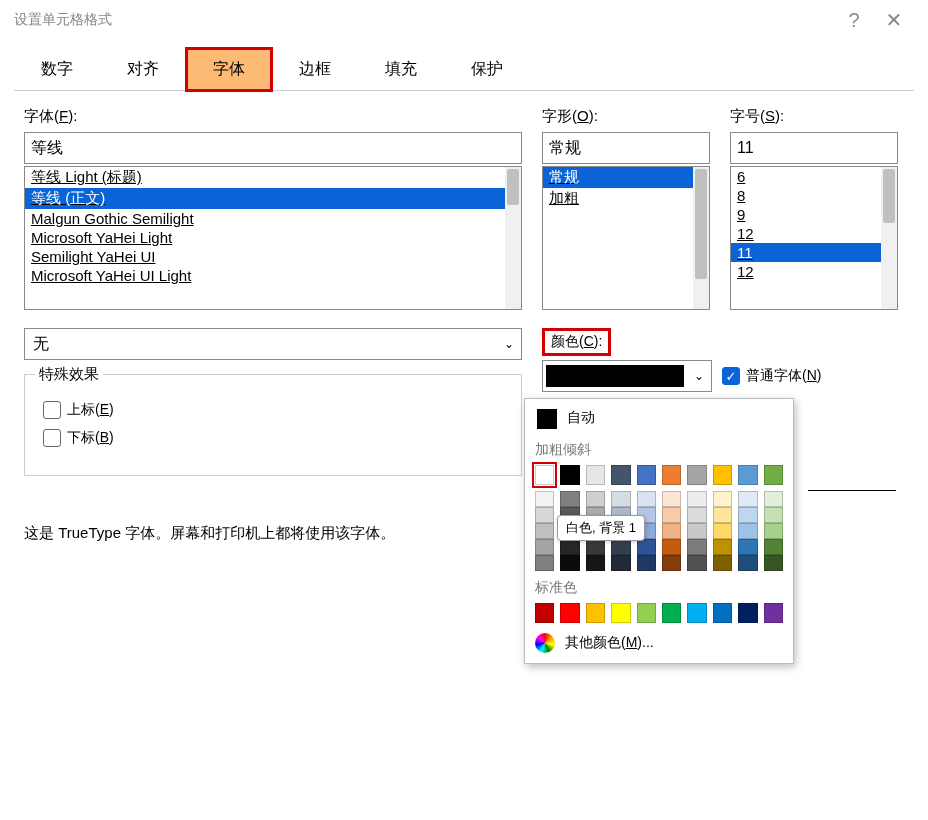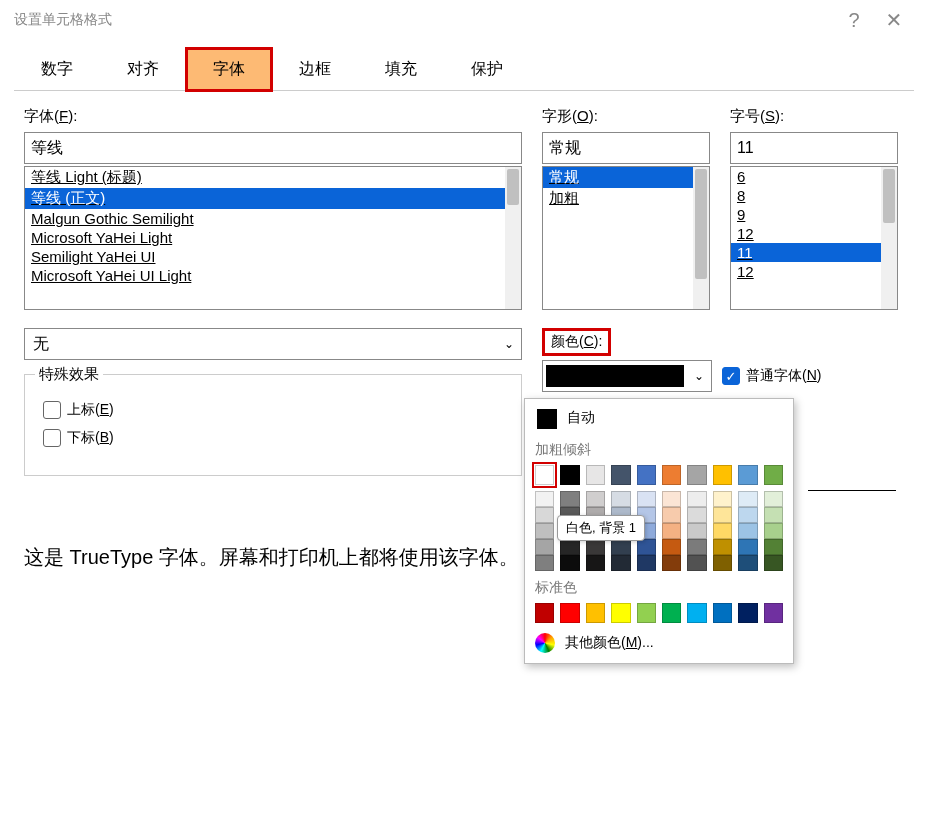--- a/index.html
+++ b/index.html
@@ -212,22 +212,22 @@
   gap: 10px;
   margin-top: 10px;
   cursor: pointer;
 }
 .wheel-icon {
   width: 20px; height: 20px;
   border-radius: 50%;
   background: conic-gradient(red, orange, yellow, green, cyan, blue, magenta, red);
 }
 .desc-text {
-  margin-top: 68px;
-  font-size: 20px;
+  margin-top: 48px;
+  font-size: 15px;
 }
 .preview-border-line {
   position: absolute;
   left: 808px;
   top: 490px;
   width: 88px;
   border-top: 1px solid #000;
 }
 </style>
 </head>

